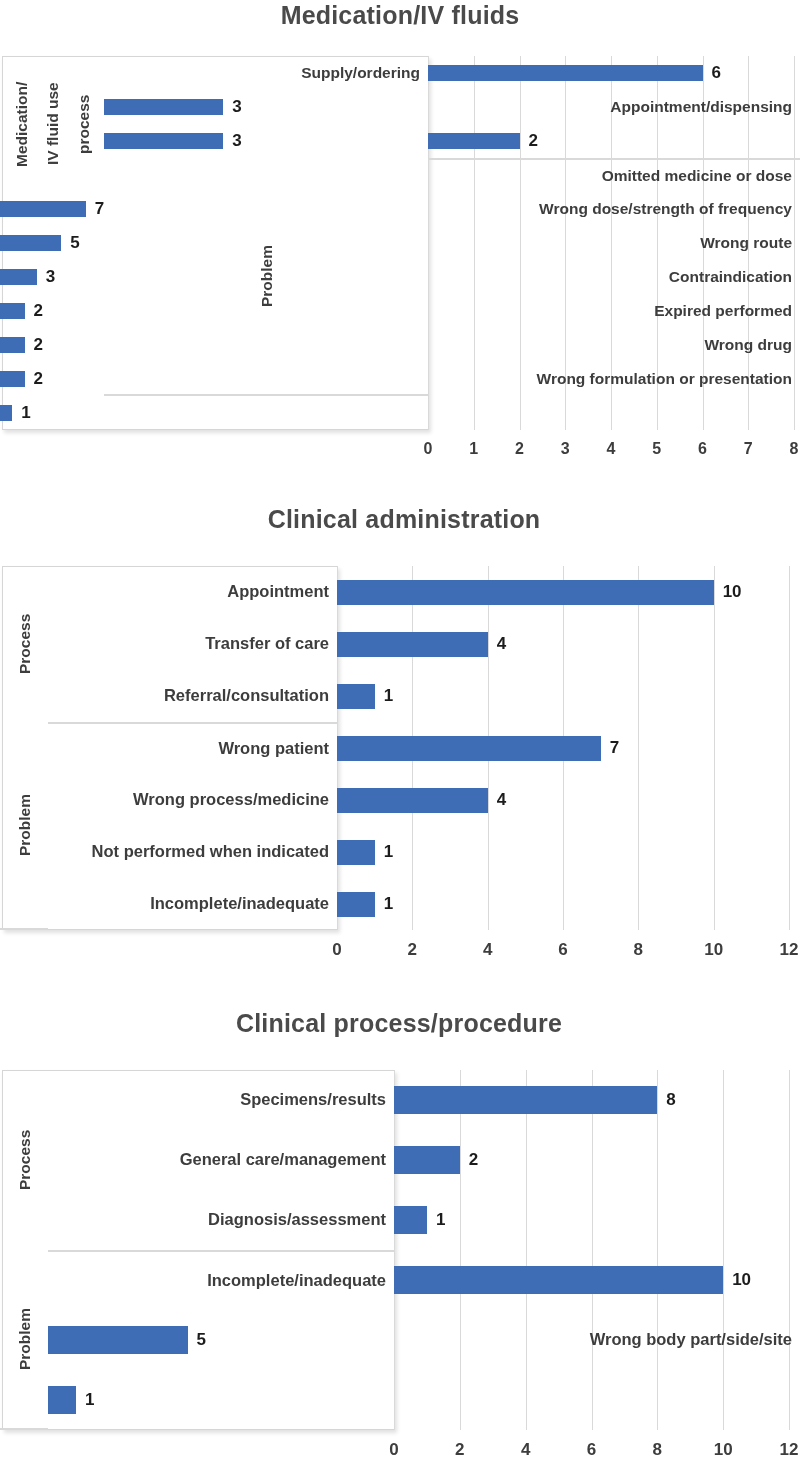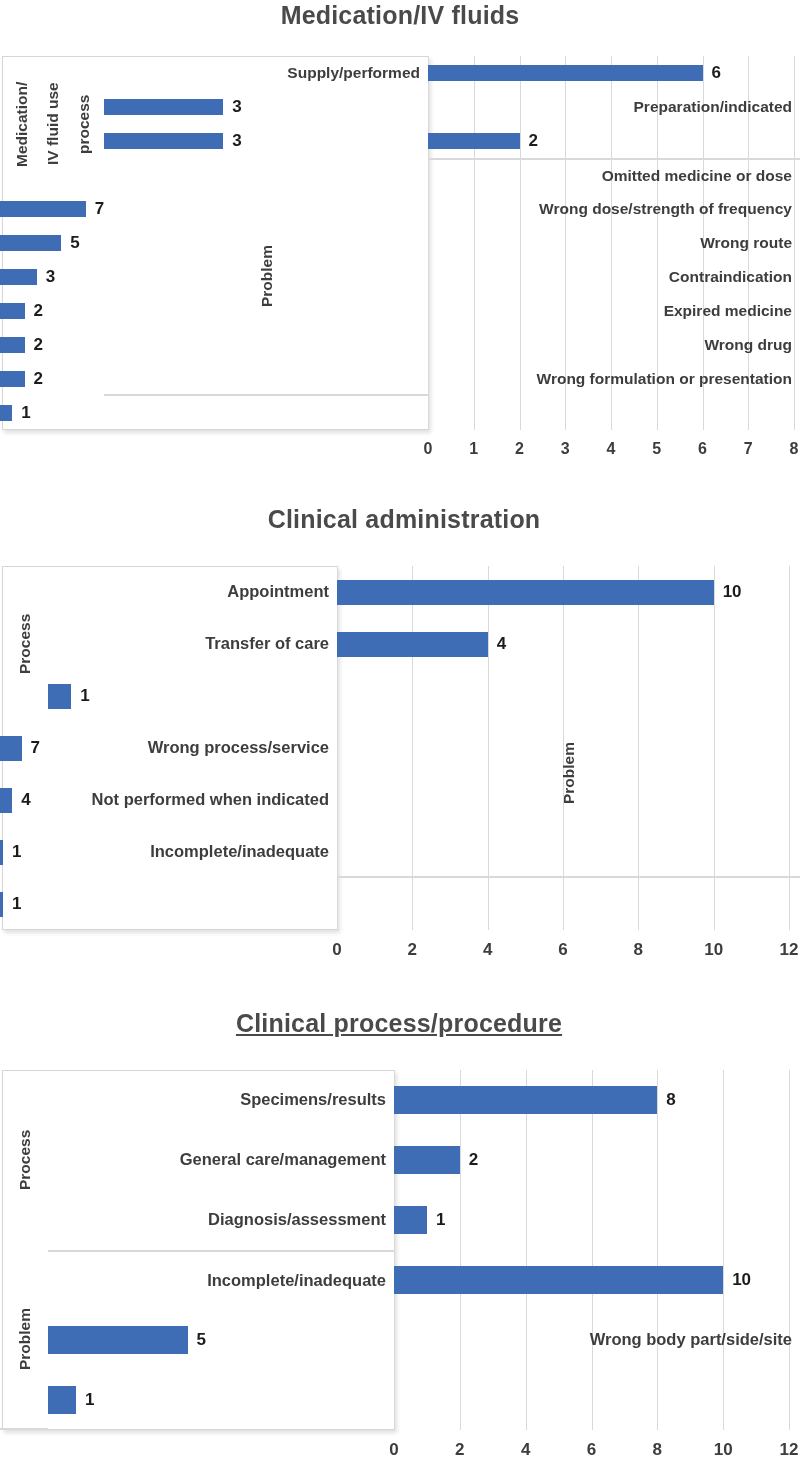--- a/index.html
+++ b/index.html
@@ -15,21 +15,21 @@
   .ctitle {
     text-align: center;
     font-weight: bold;
     font-size: 25px;
     line-height: 30px;
     color: #4a4a4a;
     letter-spacing: 0.2px;
   }
   #chart0 .ctitle { margin: 0 0 26px 0; }
   #chart1 .ctitle { margin: 36px 0 32px 8px; }
-  #chart2 .ctitle { margin: 32px 2px 32px 0; text-decoration: underline; }
+  #chart2 .ctitle { margin: 32px 2px 32px 0; }
 
   .cbody { position: relative; }
 
   
   .labelbox {
     position: absolute;
     left: 2px; top: 0; bottom: 0;
     width: calc(var(--rotw) + var(--catw) - 2px);
     border: 1px solid #d6d6d6;
     border-right: none;
@@ -145,30 +145,30 @@
           <div class="gridline" style="left: 50%;"></div>
           <div class="gridline" style="left: 62.5%;"></div>
           <div class="gridline" style="left: 75%;"></div>
           <div class="gridline" style="left: 87.5%;"></div>
           <div class="gridline" style="left: 100%;"></div>
         </div>
       <div class="cgrid">
           <div class="grouplabel" style="grid-row: span 4;">Medication/
 IV fluid use
 process</div>
-          <div class="cat">Supply/performed</div>
+          <div class="cat">Supply/ordering</div>
           <div class="cell">
             <div class="bar" style="width: 75%; background: rgb(62, 109, 181);"></div>
             <div class="val">6</div>
           </div>
           <div class="cell">
             <div class="bar" style="width: 37.5%; background: rgb(62, 109, 181);"></div>
             <div class="val">3</div>
           </div>
-          <div class="cat">Preparation/indicated</div>
+          <div class="cat">Appointment/dispensing</div>
           <div class="cell">
             <div class="bar" style="width: 37.5%; background: rgb(62, 109, 181);"></div>
             <div class="val">3</div>
           </div>
           <div class="cell">
             <div class="bar" style="width: 25%; background: rgb(62, 109, 181);"></div>
             <div class="val">2</div>
           </div>
           <div class="grouplabel divider" style="grid-row: span 7;">Problem</div>
           <div class="cat divider">Omitted medicine or dose</div>
@@ -184,21 +184,21 @@
           <div class="cat">Wrong route</div>
           <div class="cell">
             <div class="bar" style="width: 37.5%; background: rgb(62, 109, 181);"></div>
             <div class="val">3</div>
           </div>
           <div class="cat">Contraindication</div>
           <div class="cell">
             <div class="bar" style="width: 25%; background: rgb(62, 109, 181);"></div>
             <div class="val">2</div>
           </div>
-          <div class="cat">Expired medicine</div>
+          <div class="cat">Expired performed</div>
           <div class="cell">
             <div class="bar" style="width: 25%; background: rgb(62, 109, 181);"></div>
             <div class="val">2</div>
           </div>
           <div class="cat">Wrong drug</div>
           <div class="cell">
             <div class="bar" style="width: 25%; background: rgb(62, 109, 181);"></div>
             <div class="val">2</div>
           </div>
           <div class="cat">Wrong formulation or presentation</div>
@@ -240,30 +240,32 @@
           <div class="cat">Appointment</div>
           <div class="cell">
             <div class="bar" style="width: 83.3333%; background: rgb(62, 109, 181);"></div>
             <div class="val">10</div>
           </div>
           <div class="cat">Transfer of care</div>
           <div class="cell">
             <div class="bar" style="width: 33.3333%; background: rgb(62, 109, 181);"></div>
             <div class="val">4</div>
           </div>
+          <div class="cat">Referral/consultation</div>
           <div class="cell">
             <div class="bar" style="width: 8.33333%; background: rgb(62, 109, 181);"></div>
             <div class="val">1</div>
           </div>
           <div class="grouplabel divider" style="grid-row: span 4;">Problem</div>
+          <div class="cat divider">Wrong patient</div>
           <div class="cell">
             <div class="bar" style="width: 58.3333%; background: rgb(62, 109, 181);"></div>
             <div class="val">7</div>
           </div>
-          <div class="cat">Wrong process/service</div>
+          <div class="cat">Wrong process/medicine</div>
           <div class="cell">
             <div class="bar" style="width: 33.3333%; background: rgb(62, 109, 181);"></div>
             <div class="val">4</div>
           </div>
           <div class="cat">Not performed when indicated</div>
           <div class="cell">
             <div class="bar" style="width: 8.33333%; background: rgb(62, 109, 181);"></div>
             <div class="val">1</div>
           </div>
           <div class="cat">Incomplete/inadequate</div>

